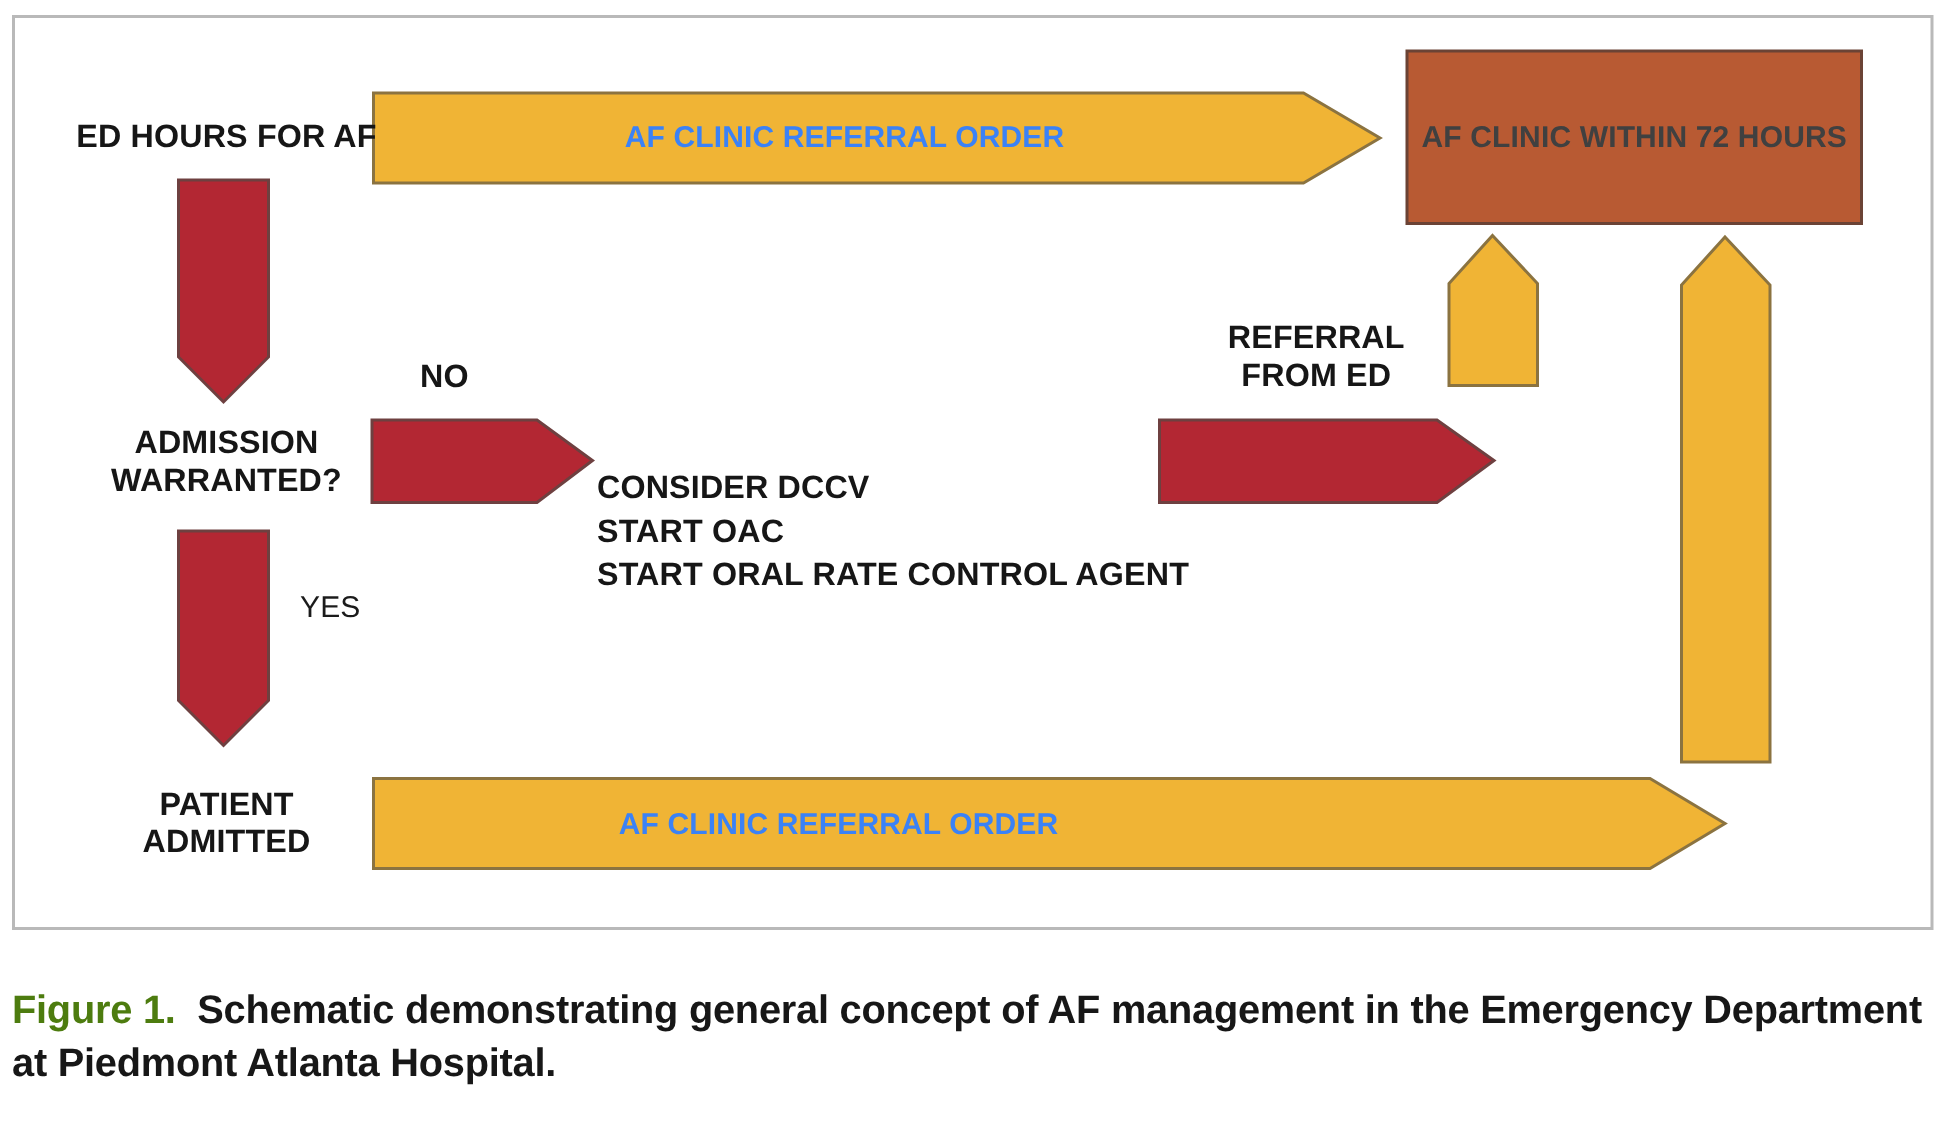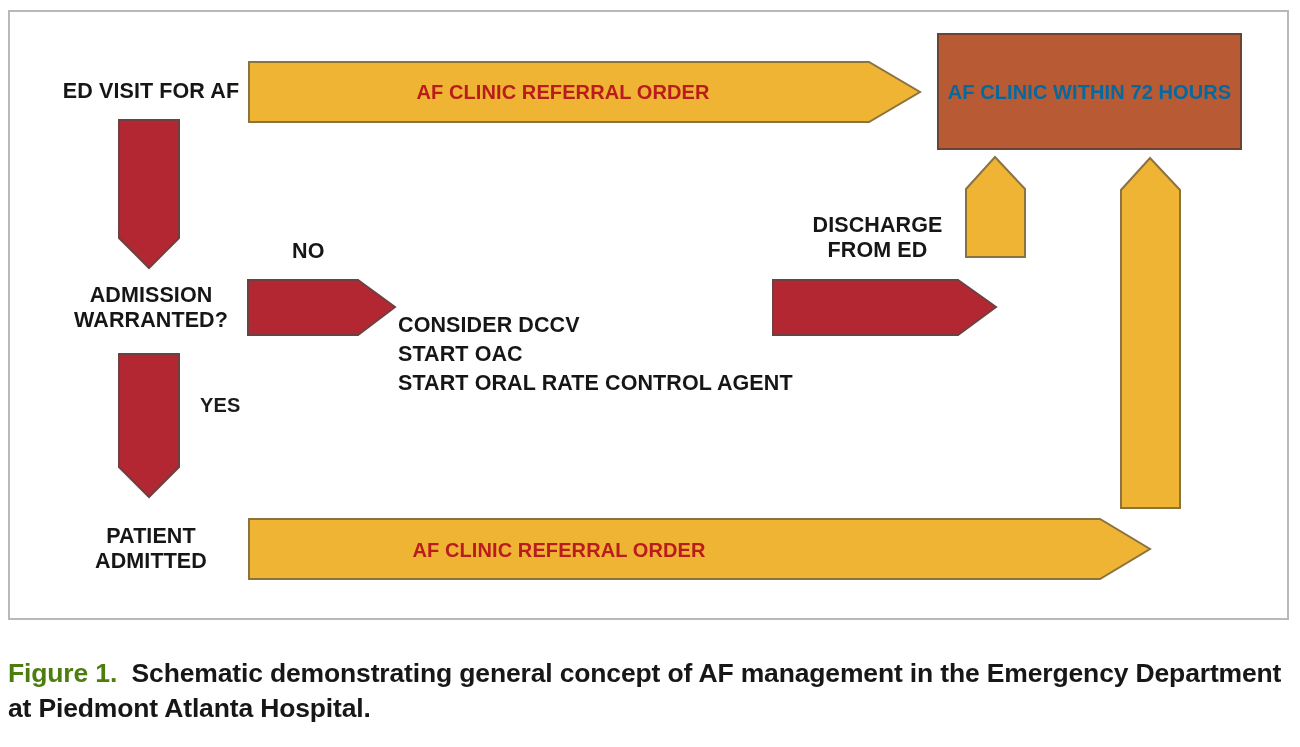--- a/index.html
+++ b/index.html
@@ -51,38 +51,38 @@
     line-height: 1.18;
     white-space: pre;
     letter-spacing: 0.1px;
   }
   .lbl.center { text-align: center; }
   .lbl.left   { text-align: left; }
 
   #label-ed-visit      { left:  36px; top:  79px; width: 230px; font-size: 21.5px; }
   #label-admission     { left:  36px; top: 283px; width: 230px; font-size: 21.5px; }
   #label-patient       { left:  36px; top: 524px; width: 230px; font-size: 21.5px; }
-  #label-no            { left: 280px; top: 239px; width:  46px; font-size: 21.5px; margin-left: 12px; }
-  #label-yes           { left: 200px; top: 394px; width:  46px; font-size: 20px; font-weight: bold; color:#1b1b1b;}
+  #label-no            { left: 280px; top: 239px; width:  46px; font-size: 21.5px; }
+  #label-yes           { left: 200px; top: 394px; width:  46px; font-size: 20px; font-weight: normal; color:#1b1b1b;}
   #label-discharge     { left: 790px; top: 213px; width: 175px; font-size: 21.5px; }
   #label-consider      { left: 398px; top: 268px; width: 420px; font-size: 21.5px; line-height: 1.36; margin-top: 43px; }
 
   
   .shape-text {
     position: absolute;
-    color: #b91c1c;
+    color: #3b82f6;
     font-weight: bold;
     font-size: 20px;
     letter-spacing: 0.1px;
     text-align: center;
     white-space: pre;
   }
   #text-top-referral    { left: 253px; top:  81px; width: 620px; }
   #text-bottom-referral { left: 249px; top: 539px; width: 620px; }
-  #text-clinic-72       { left: 938px; top:  81px; width: 303px; color:#0369a1; }
+  #text-clinic-72       { left: 938px; top:  81px; width: 303px; color:#404040; }
 
   
   #caption {
     position: absolute;
     left: 8px;
     top: 656px;
     width: 1285px;
     font-size: 26.5px;
     font-weight: bold;
     line-height: 1.32;
@@ -119,33 +119,33 @@
 
     <polygon points="249,519 1100,519 1150,549 1100,579 249,579" fill="#f0b435" stroke="#8b7340" stroke-width="2"></polygon>
   </svg>
 
   <div class="shape-text" id="text-top-referral">AF CLINIC REFERRAL ORDER</div>
 
   <div class="shape-text" id="text-bottom-referral">AF CLINIC REFERRAL ORDER</div>
 
   <div class="shape-text" id="text-clinic-72">AF CLINIC WITHIN 72 HOURS</div>
 
-  <div class="lbl center" id="label-ed-visit">ED VISIT FOR AF</div>
+  <div class="lbl center" id="label-ed-visit">ED HOURS FOR AF</div>
 
   <div class="lbl center" id="label-admission">ADMISSION
 WARRANTED?</div>
 
   <div class="lbl center" id="label-patient">PATIENT
 ADMITTED</div>
 
   <div class="lbl left" id="label-no">NO</div>
 
   <div class="lbl left" id="label-yes">YES</div>
 
-  <div class="lbl center" id="label-discharge">DISCHARGE
+  <div class="lbl center" id="label-discharge">REFERRAL
 FROM ED</div>
 
   <div class="lbl left" id="label-consider">CONSIDER DCCV
 START OAC
 START ORAL RATE CONTROL AGENT</div>
 
   <div id="caption"><span id="caption-figure-number">Figure 1.</span><span id="caption-body">Schematic demonstrating general concept of AF management in the Emergency Department at Piedmont Atlanta Hospital.</span></div>
 
 </div>
 

